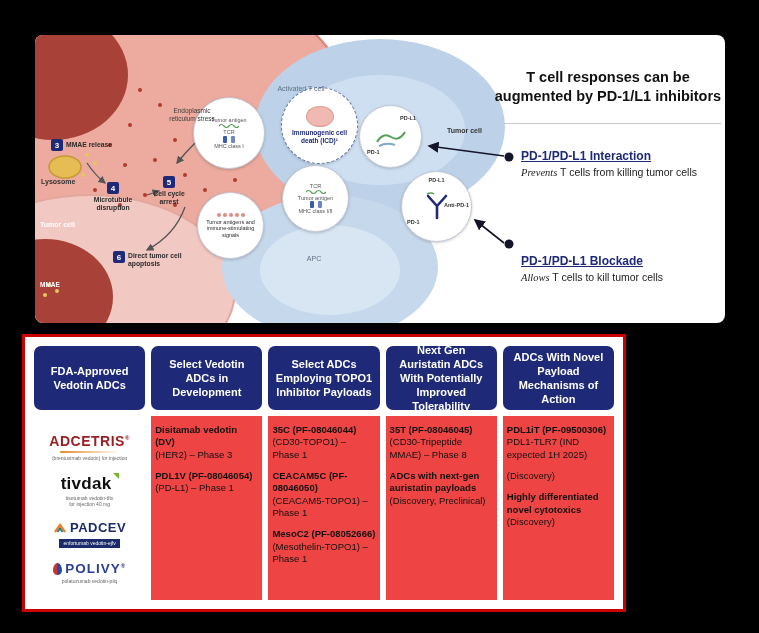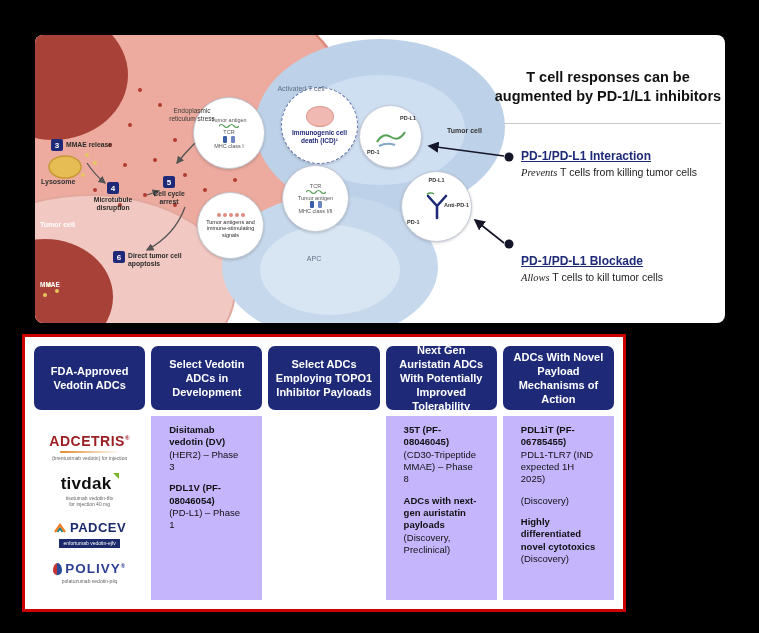--- a/index.html
+++ b/index.html
@@ -40,21 +40,21 @@
   .co-desc{font-size:10.5px;color:#1c1c1c;margin-top:3px;line-height:1.25;}
   .co-desc i{font-style:italic;font-family:Liberation Serif, serif;}
 
   
   .bottom-panel{position:absolute;left:22px;top:334px;width:604px;height:278px;background:#fff;
     border:3px solid #cc0000;box-sizing:border-box;padding:9px;display:flex;gap:6px;}
   .pcol{flex:1;display:flex;flex-direction:column;gap:6px;min-width:0;}
   .pcol-header{background:#1e2a78;color:#fff;border-radius:7px;font-weight:700;font-size:11px;
     line-height:1.28;text-align:center;display:flex;align-items:center;justify-content:center;
     height:64px;padding:2px 6px;box-sizing:border-box;}
-  .pcol-body{flex:1;background:#c4b5fd;padding:8px 18px;font-size:9.5px;line-height:1.3;color:#111;overflow:hidden;}
+  .pcol-body{flex:1;background:#ef4444;padding:8px 4px;font-size:9.5px;line-height:1.3;color:#111;overflow:hidden;}
   .entry{margin:0 0 9px;}
   .entry b{display:block;}
   .entry span{display:block;}
   .pcol-body.logos{background:#fff;display:flex;flex-direction:column;justify-content:space-evenly;
     align-items:center;padding:4px 2px;}
   .logo{text-align:center;}
   .logo-sub{font-size:5px;color:#666;line-height:1.3;}
   .adcetris-name{color:#9c1f24;font-weight:800;font-size:14px;letter-spacing:.5px;}
   .adcetris-name sup{font-size:6px;}
   .adcetris-swoosh{width:60px;height:2px;margin:1px auto 2px;border-radius:2px;
@@ -277,41 +277,55 @@
           </p>
         <p class="entry">
             <b>PDL1V (PF-08046054)</b>
             <span>(PD-L1) – Phase 1</span>
           </p>
       </div>
     </div>
 
     <div class="pcol">
       <div class="pcol-header">Select ADCs Employing TOPO1 Inhibitor Payloads</div>
+      <div class="pcol-body">
+        <p class="entry">
+            <b>35C (PF-08046044)</b>
+            <span>(CD30-TOPO1) – Phase 1</span>
+          </p>
+        <p class="entry">
+            <b>CEACAM5C (PF-08046050)</b>
+            <span>(CEACAM5-TOPO1) – Phase 1</span>
+          </p>
+        <p class="entry">
+            <b>MesoC2 (PF-08052666)</b>
+            <span>(Mesothelin-TOPO1) – Phase 1</span>
+          </p>
+      </div>
     </div>
 
     <div class="pcol">
       <div class="pcol-header">Next Gen Auristatin ADCs With Potentially Improved Tolerability</div>
       <div class="pcol-body">
         <p class="entry">
             <b>35T (PF-08046045)</b>
             <span>(CD30-Tripeptide MMAE) – Phase 8</span>
           </p>
         <p class="entry">
             <b>ADCs with next-gen auristatin payloads</b>
             <span>(Discovery, Preclinical)</span>
           </p>
       </div>
     </div>
 
     <div class="pcol">
       <div class="pcol-header">ADCs With Novel Payload Mechanisms of Action</div>
       <div class="pcol-body">
         <p class="entry">
-            <b>PDL1iT (PF-06785455)</b>
+            <b>PDL1iT (PF-09500306)</b>
             <span>PDL1-TLR7 (IND expected 1H 2025)</span>
           </p>
         <p class="entry">
             <span>(Discovery)</span>
           </p>
         <p class="entry">
             <b>Highly differentiated novel cytotoxics</b>
             <span>(Discovery)</span>
           </p>
       </div>

